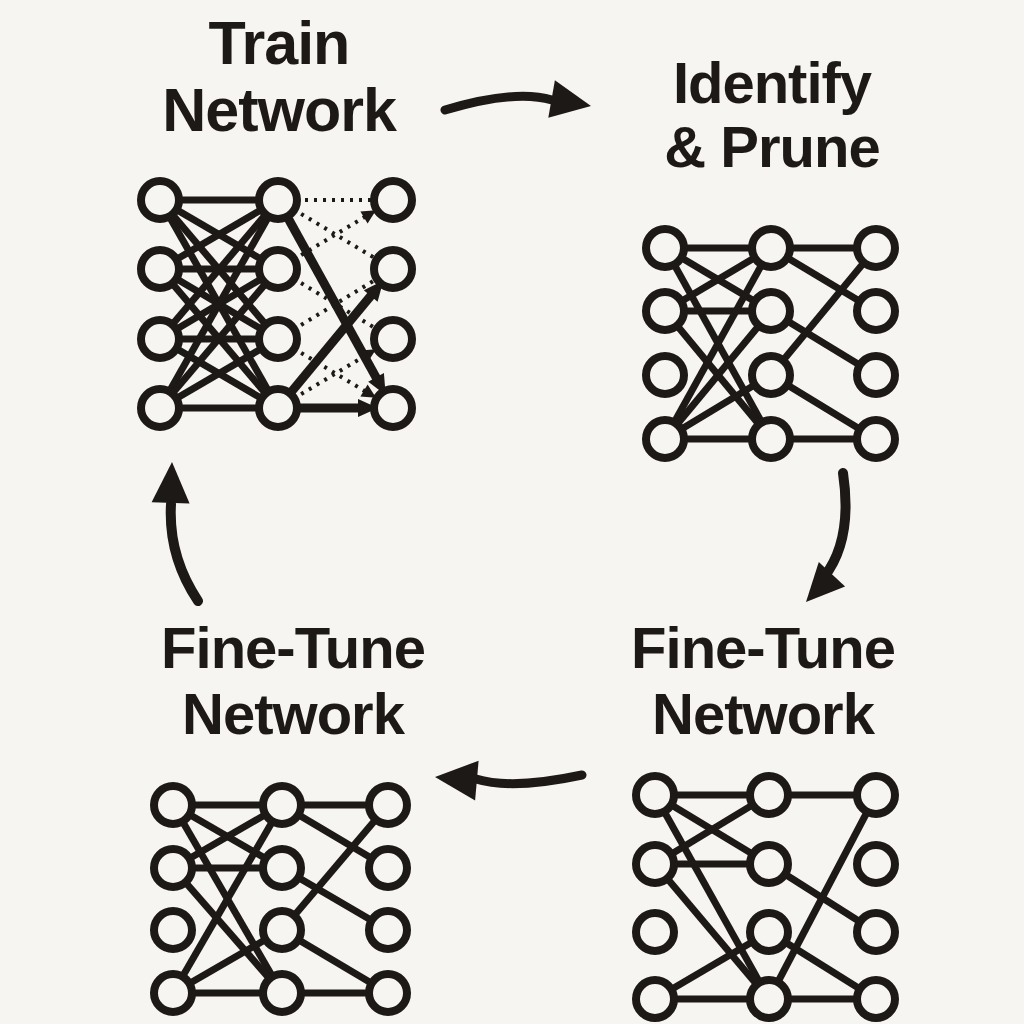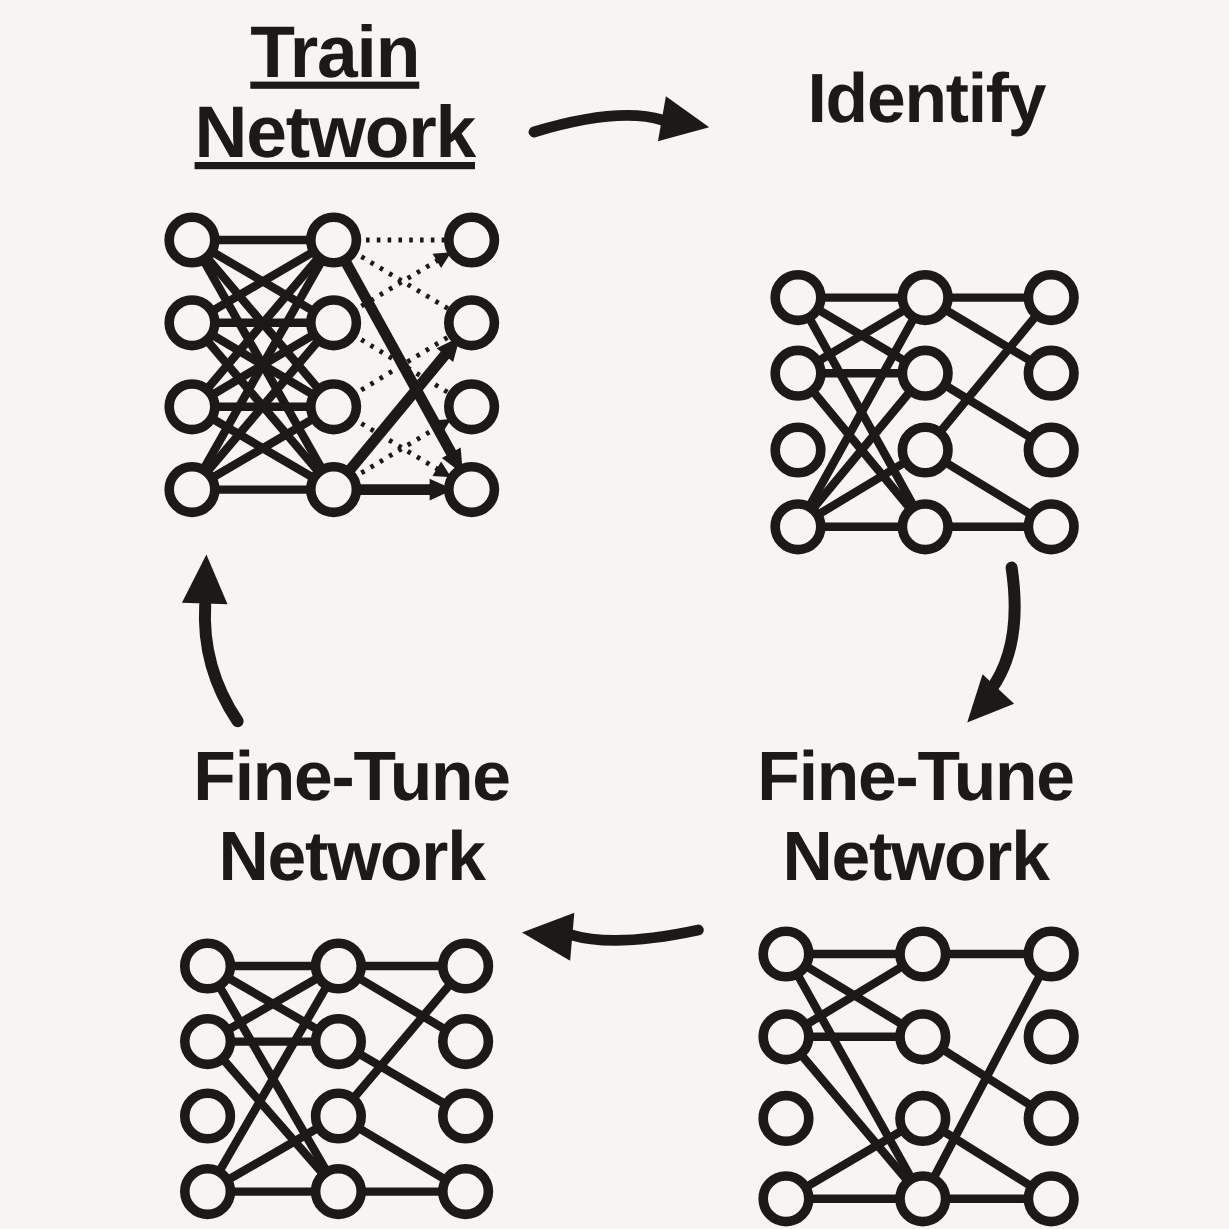--- a/index.html
+++ b/index.html
@@ -18,35 +18,36 @@
   .stage-label {
     position: absolute;
     transform: translateX(-50%);
     text-align: center;
     white-space: nowrap;
     font-weight: 700;
     color: #1c1916;
     letter-spacing: -1px;
     z-index: 2;
   }
-  .label-train    { left: 279px; top: 10px;  font-size: 61px; line-height: 67px; text-decoration: underline; }
+  .label-train    { left: 279px; top: 10px;  font-size: 61px; line-height: 67px; }
   .label-identify { left: 772px; top: 51px;  font-size: 58px; line-height: 64px; }
   .label-ft-left  { left: 293px; top: 615px; font-size: 58px; line-height: 66px; }
   .label-ft-right { left: 763px; top: 615px; font-size: 58px; line-height: 66px; }
 </style>
 </head>
 <body style="background: rgb(247, 245, 242);">
 
 <div class="stage-label label-train">
   <div>Train</div>
   <div>Network</div>
 </div>
 
 <div class="stage-label label-identify">
   <div>Identify</div>
+  <div>&amp; Prune</div>
 </div>
 
 <div class="stage-label label-ft-right">
   <div>Fine-Tune</div>
   <div>Network</div>
 </div>
 
 <div class="stage-label label-ft-left">
   <div>Fine-Tune</div>
   <div>Network</div>

